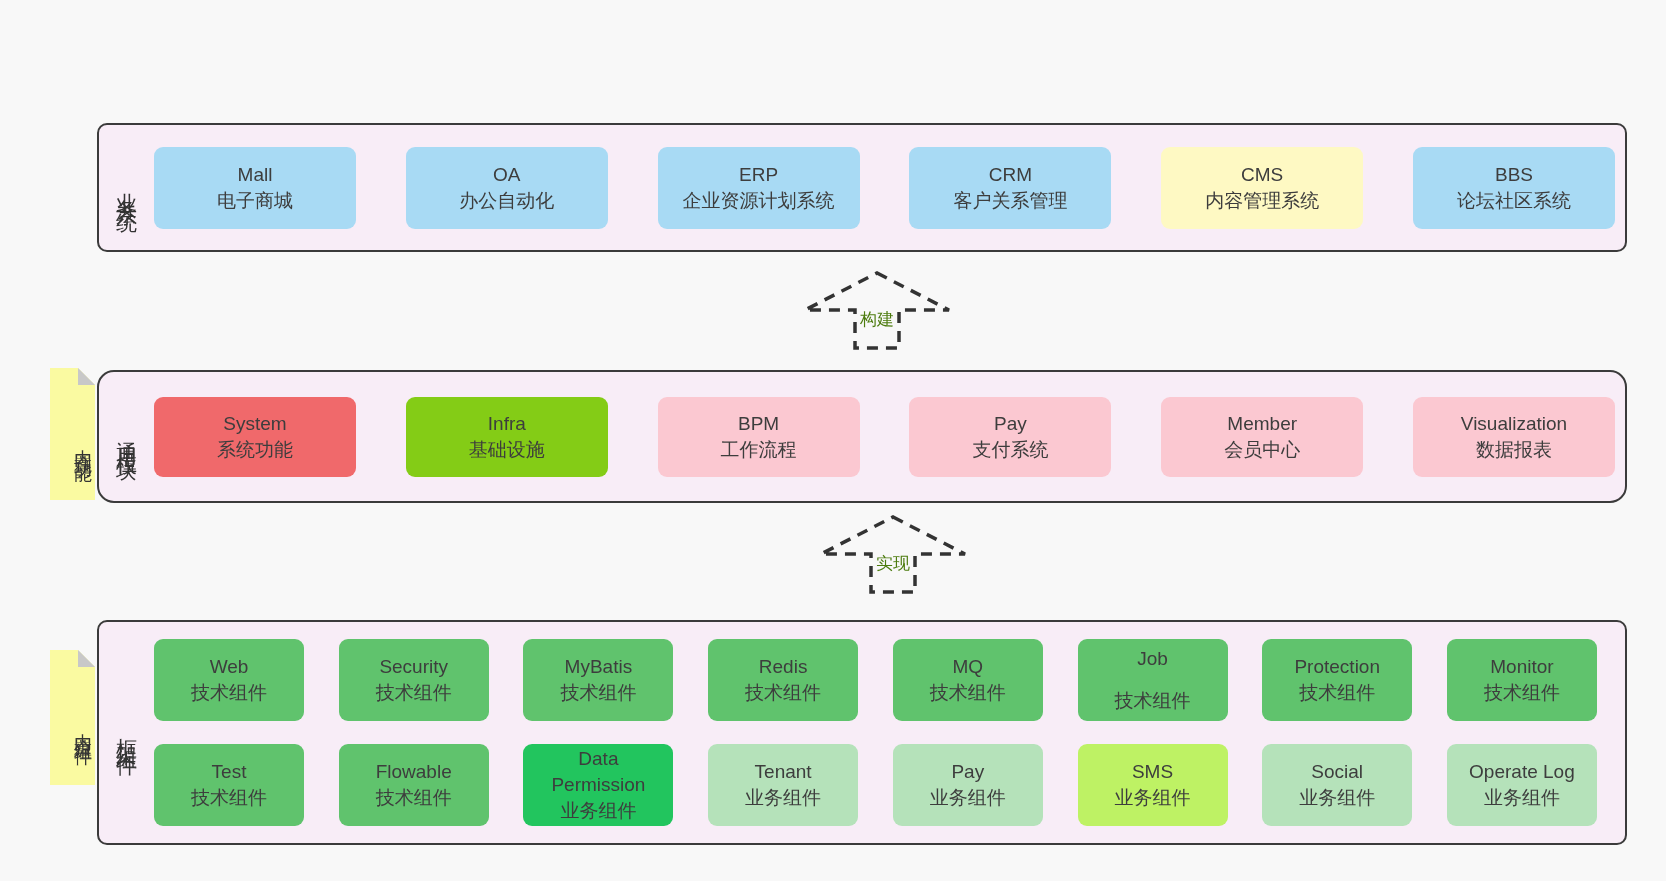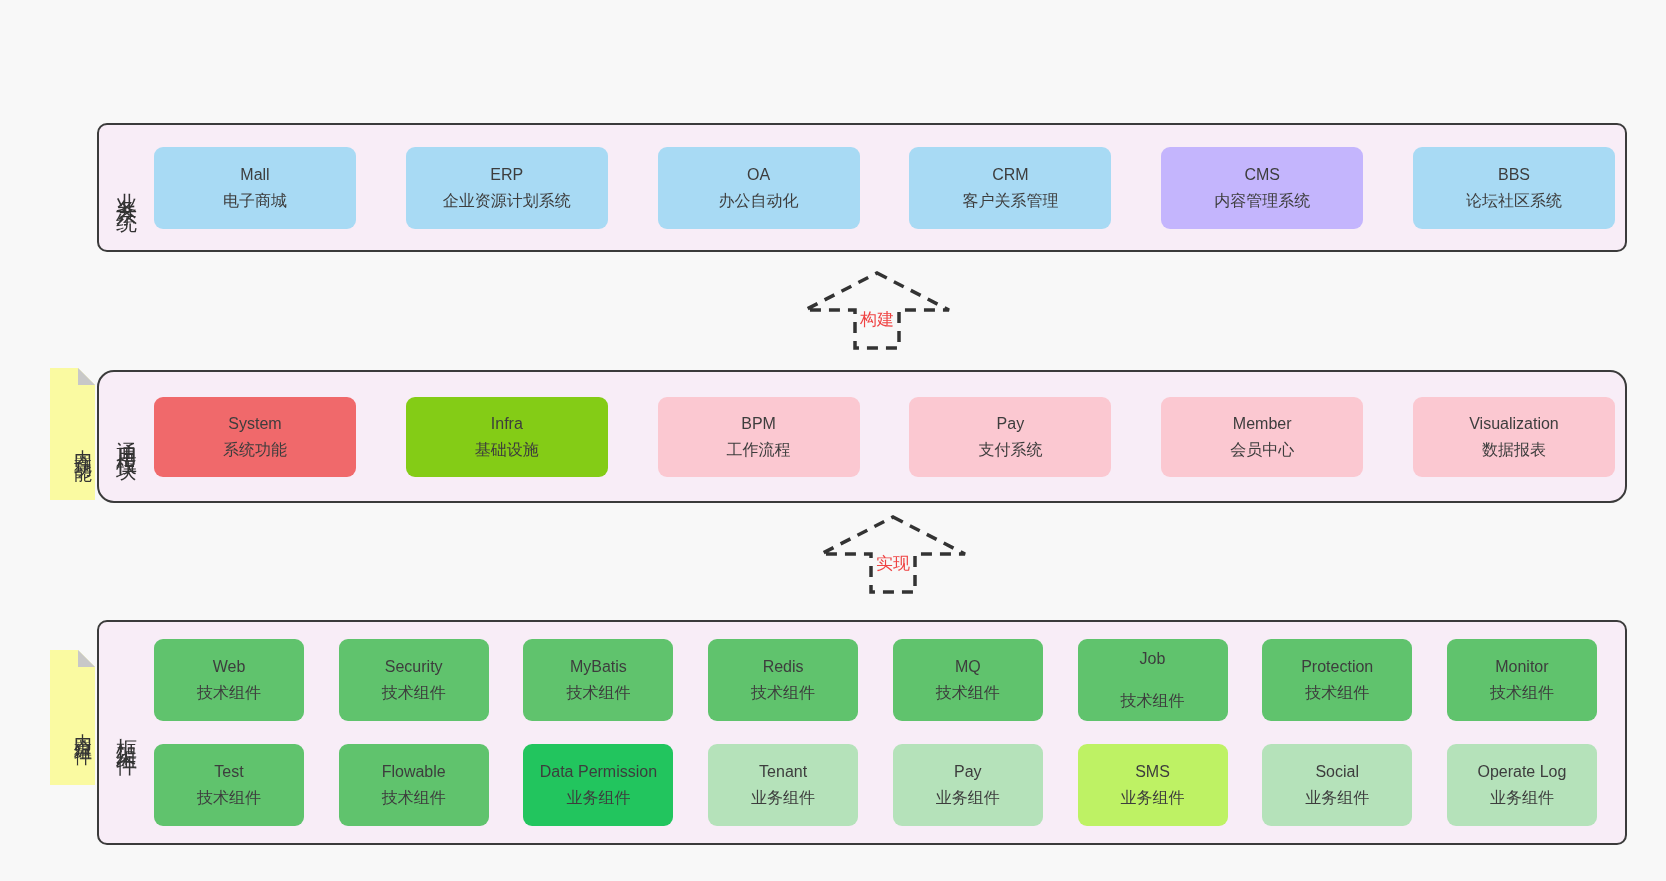--- a/index.html
+++ b/index.html
@@ -19,30 +19,30 @@
   }
   .boxes{flex:1;display:flex;justify-content:space-between;margin-right:10px;}
   .rows{flex:1;display:flex;flex-direction:column;gap:23px;margin-right:28px;}
   .rows .boxes{margin-right:0;}
 
   
   .box{
     border-radius:9px;display:flex;flex-direction:column;justify-content:center;
     align-items:center;text-align:center;box-sizing:border-box;
     width:202px;height:82px;padding:4px 8px;
-    font-size:16px;line-height:26px;color:#3d3d3d;
+    font-size:19px;line-height:26px;color:#3d3d3d;
   }
   .box.small{width:150px;}
 
   
   .arrow{position:absolute;width:150px;height:82px;}
   .arrow svg{position:absolute;left:0;top:0;}
   .arrow-label{
     position:absolute;top:38px;left:50%;transform:translateX(-50%);
-    background:#f8f8f8;padding:0 3px;font-size:17px;color:#ef4444;white-space:nowrap;
+    background:#f8f8f8;padding:0 3px;font-size:17px;color:#4d7c0f;white-space:nowrap;
   }
 
   
   .sticky{position:absolute;width:45px;background:#fafaa1;}
   .sticky .fold{position:absolute;top:0;right:0;}
   .sticky-text{
     width:100%;height:100%;display:flex;justify-content:center;
     writing-mode:vertical-rl;text-orientation:upright;
     font-size:18px;letter-spacing:5px;color:#333;padding-top:22px;box-sizing:border-box;
   }
@@ -53,32 +53,32 @@
 <div class="canvas">
 
   <section class="band" style="top: 123px; height: 129px; background-color: rgb(248, 237, 247);">
     <div class="band-label">业务系统</div>
     <div class="boxes">
       <div class="box" style="background-color: rgb(168, 218, 244);">
         <div>Mall</div>
         <div>电子商城</div>
       </div>
       <div class="box" style="background-color: rgb(168, 218, 244);">
+        <div>OA</div>
+        <div>办公自动化</div>
+      </div>
+      <div class="box" style="background-color: rgb(168, 218, 244);">
         <div>ERP</div>
         <div>企业资源计划系统</div>
       </div>
       <div class="box" style="background-color: rgb(168, 218, 244);">
-        <div>OA</div>
-        <div>办公自动化</div>
-      </div>
-      <div class="box" style="background-color: rgb(168, 218, 244);">
         <div>CRM</div>
         <div>客户关系管理</div>
       </div>
-      <div class="box" style="background-color: #c4b5fd;">
+      <div class="box" style="background-color: #fef9c3;">
         <div>CMS</div>
         <div>内容管理系统</div>
       </div>
       <div class="box" style="background-color: rgb(168, 218, 244);">
         <div>BBS</div>
         <div>论坛社区系统</div>
       </div>
     </div>
   </section>
 

